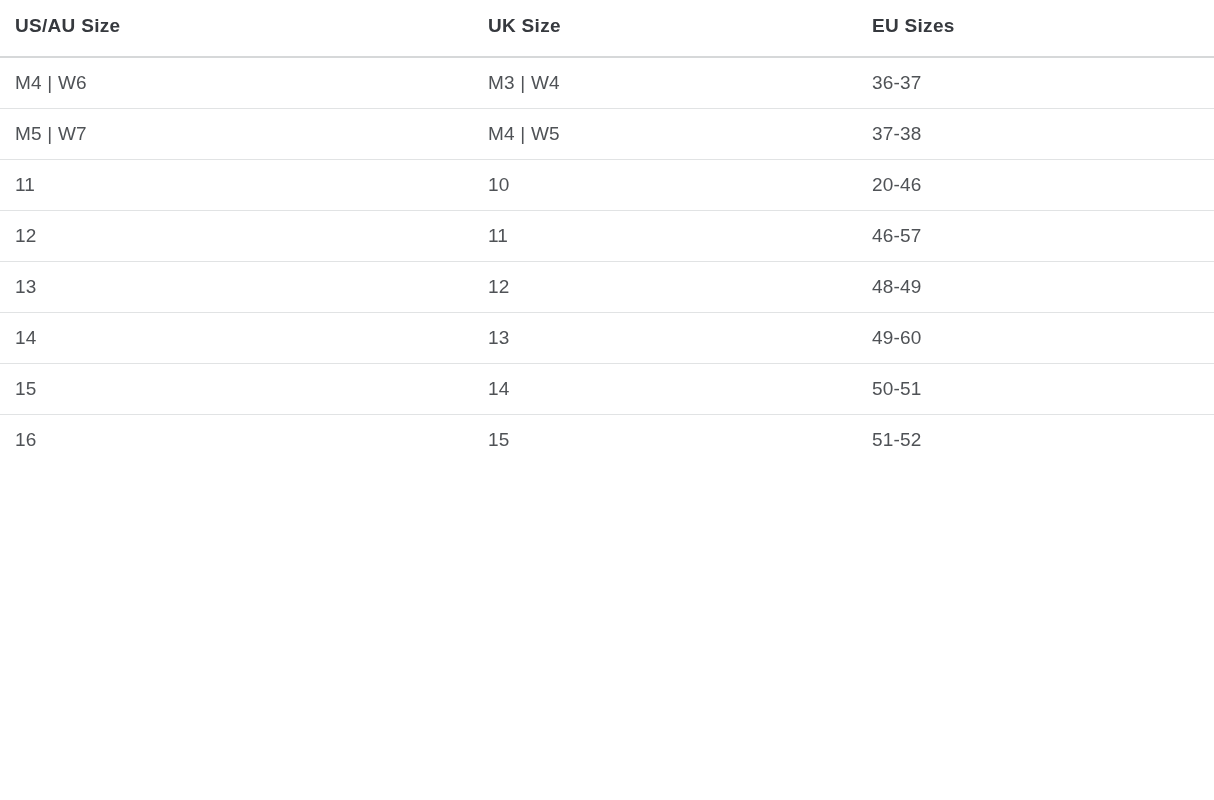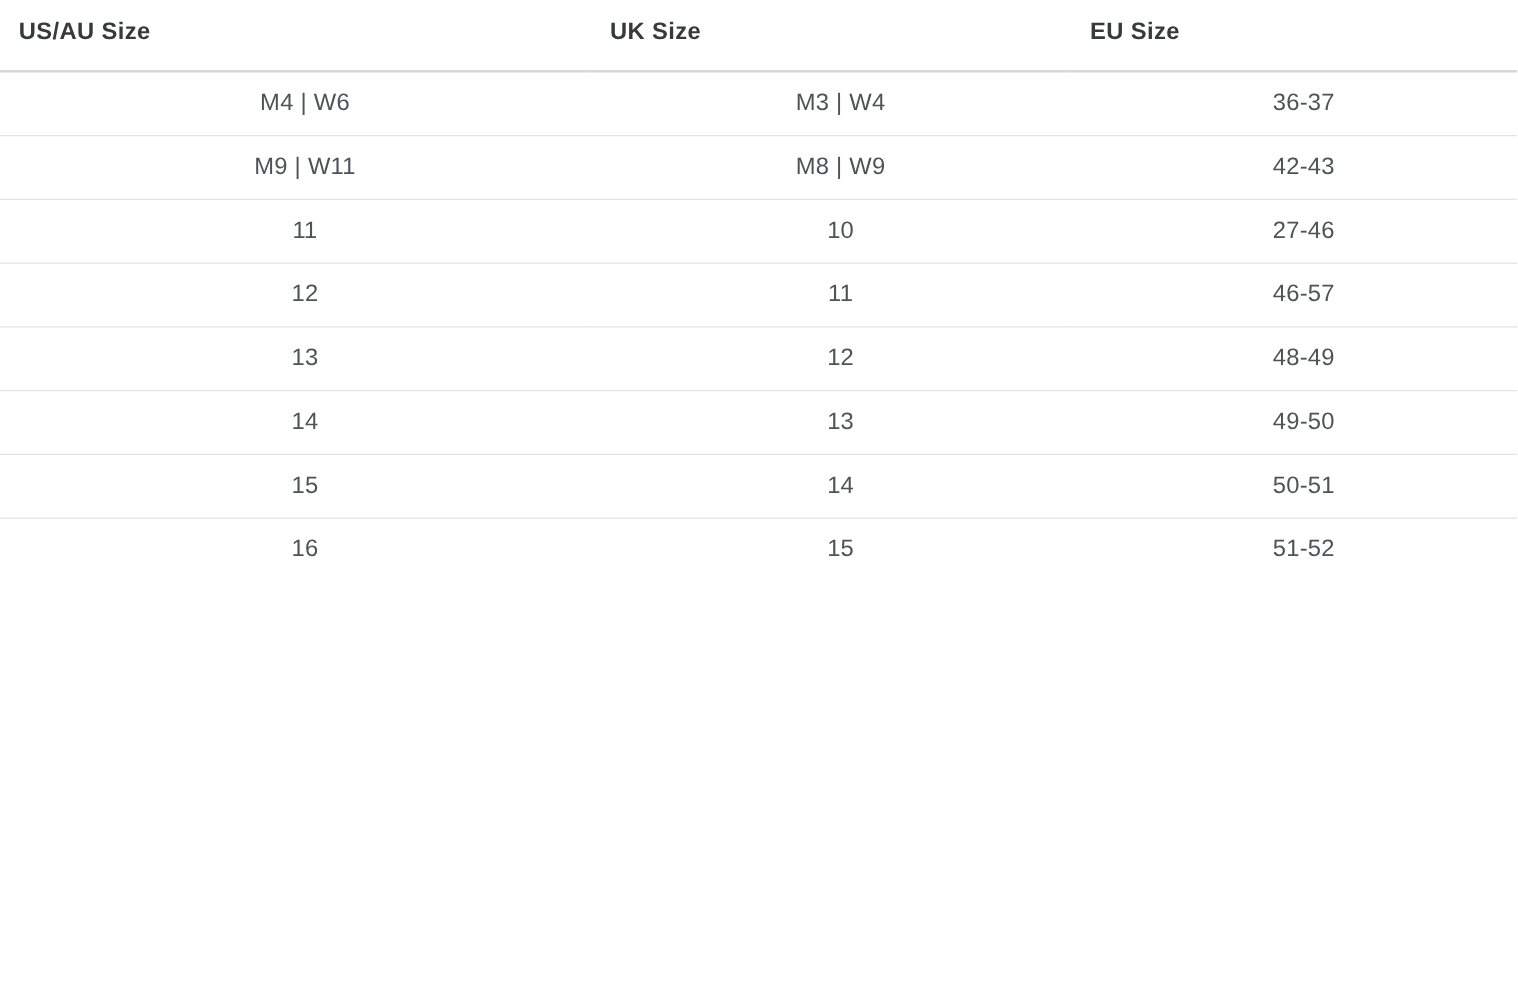--- a/index.html
+++ b/index.html
@@ -24,21 +24,21 @@
     vertical-align: middle;
     font-size: 19px;
     font-weight: 700;
     letter-spacing: 0.3px;
     color: #36393e;
     padding: 15px 0 19px 15px;
     line-height: 22px;
     border-bottom: 2px solid #d6d8d9;
   }
   table.size-table td {
-    text-align: center;
+    text-align: left;
     vertical-align: middle;
     font-size: 19px;
     font-weight: 400;
     letter-spacing: 0.2px;
     color: #4f5256;
     padding: 14px 0 14px 15px;
     line-height: 22px;
     border-bottom: 1px solid #e1e3e4;
     white-space: nowrap;
     overflow: hidden;
@@ -54,53 +54,53 @@
   <table class="size-table">
     <colgroup>
       <col style="width:473px">
       <col style="width:384px">
       <col>
     </colgroup>
     <thead>
       <tr>
         <th>US/AU Size</th>
         <th>UK Size</th>
-        <th>EU Size</th>
+        <th>EU Sizes</th>
       </tr>
     </thead>
     <tbody id="table-body">
         <tr>
       <td>M4 | W6</td>
       <td>M3 | W4</td>
       <td>36-37</td>
     </tr>
         <tr>
-      <td>M9 | W11</td>
-      <td>M8 | W9</td>
-      <td>42-43</td>
+      <td>M5 | W7</td>
+      <td>M4 | W5</td>
+      <td>37-38</td>
     </tr>
         <tr>
       <td>11</td>
       <td>10</td>
-      <td>27-46</td>
+      <td>20-46</td>
     </tr>
         <tr>
       <td>12</td>
       <td>11</td>
       <td>46-57</td>
     </tr>
         <tr>
       <td>13</td>
       <td>12</td>
       <td>48-49</td>
     </tr>
         <tr>
       <td>14</td>
       <td>13</td>
-      <td>49-50</td>
+      <td>49-60</td>
     </tr>
         <tr>
       <td>15</td>
       <td>14</td>
       <td>50-51</td>
     </tr>
         <tr>
       <td>16</td>
       <td>15</td>
       <td>51-52</td>

